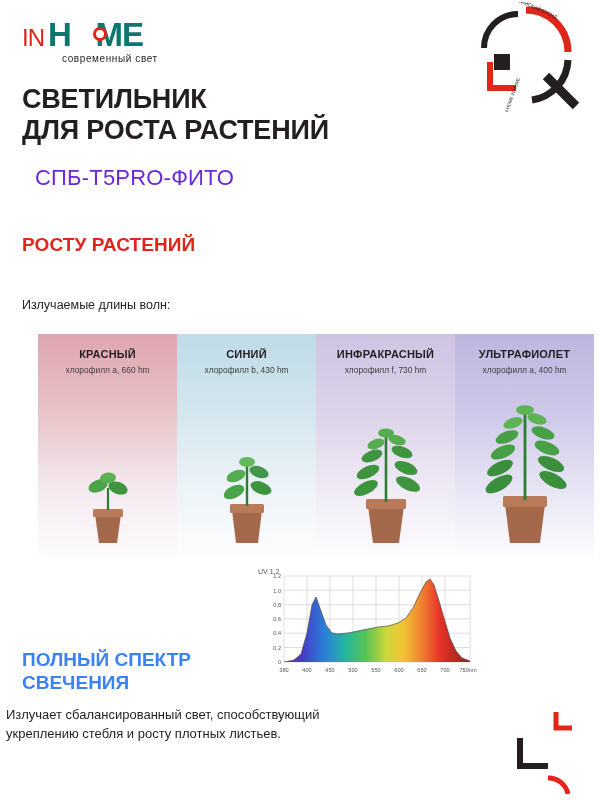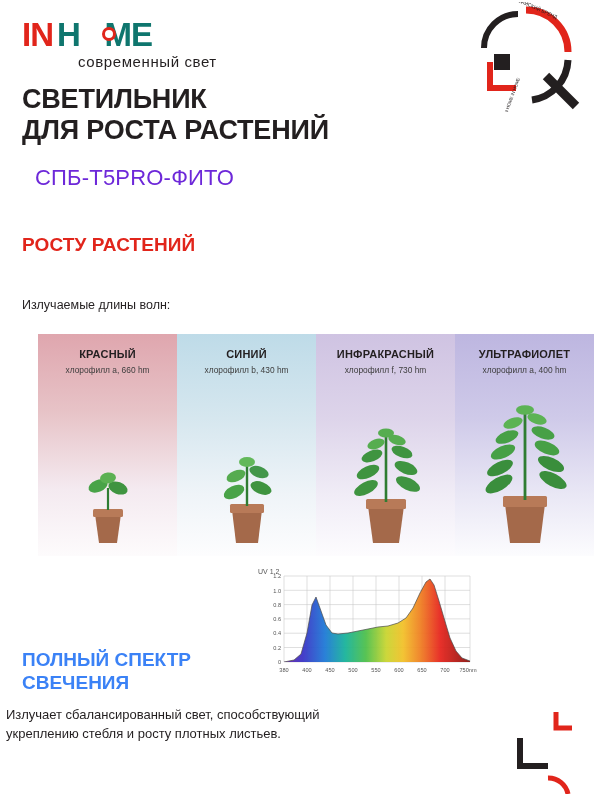--- a/index.html
+++ b/index.html
@@ -22,37 +22,37 @@
     width: 200px;
   }
   .logo-row {
     display: flex;
     align-items: baseline;
     font-weight: bold;
     letter-spacing: -1px;
     line-height: 1;
   }
   .logo-in {
-    font-size: 33px;
+    font-size: 24px;
     color: #e1251b;
-    font-weight: bold;
+    font-weight: normal;
   }
   .logo-home {
     font-size: 33px;
     color: #0f766e;
     font-weight: bold;
     margin-left: 4px;
     position: relative;
   }
   .logo-sub {
-    font-size: 15px;
+    font-size: 10px;
     letter-spacing: 0.6px;
     color: #231f20;
     margin-top: 2px;
-    margin-left: 56px;
+    margin-left: 40px;
   }
   .logo-dot {
     position: absolute;
     left: 45px;
     top: 9px;
     width: 14px;
     height: 14px;
     border-radius: 50%;
     border: 3px solid #e1251b;
     background: #ffffff;

